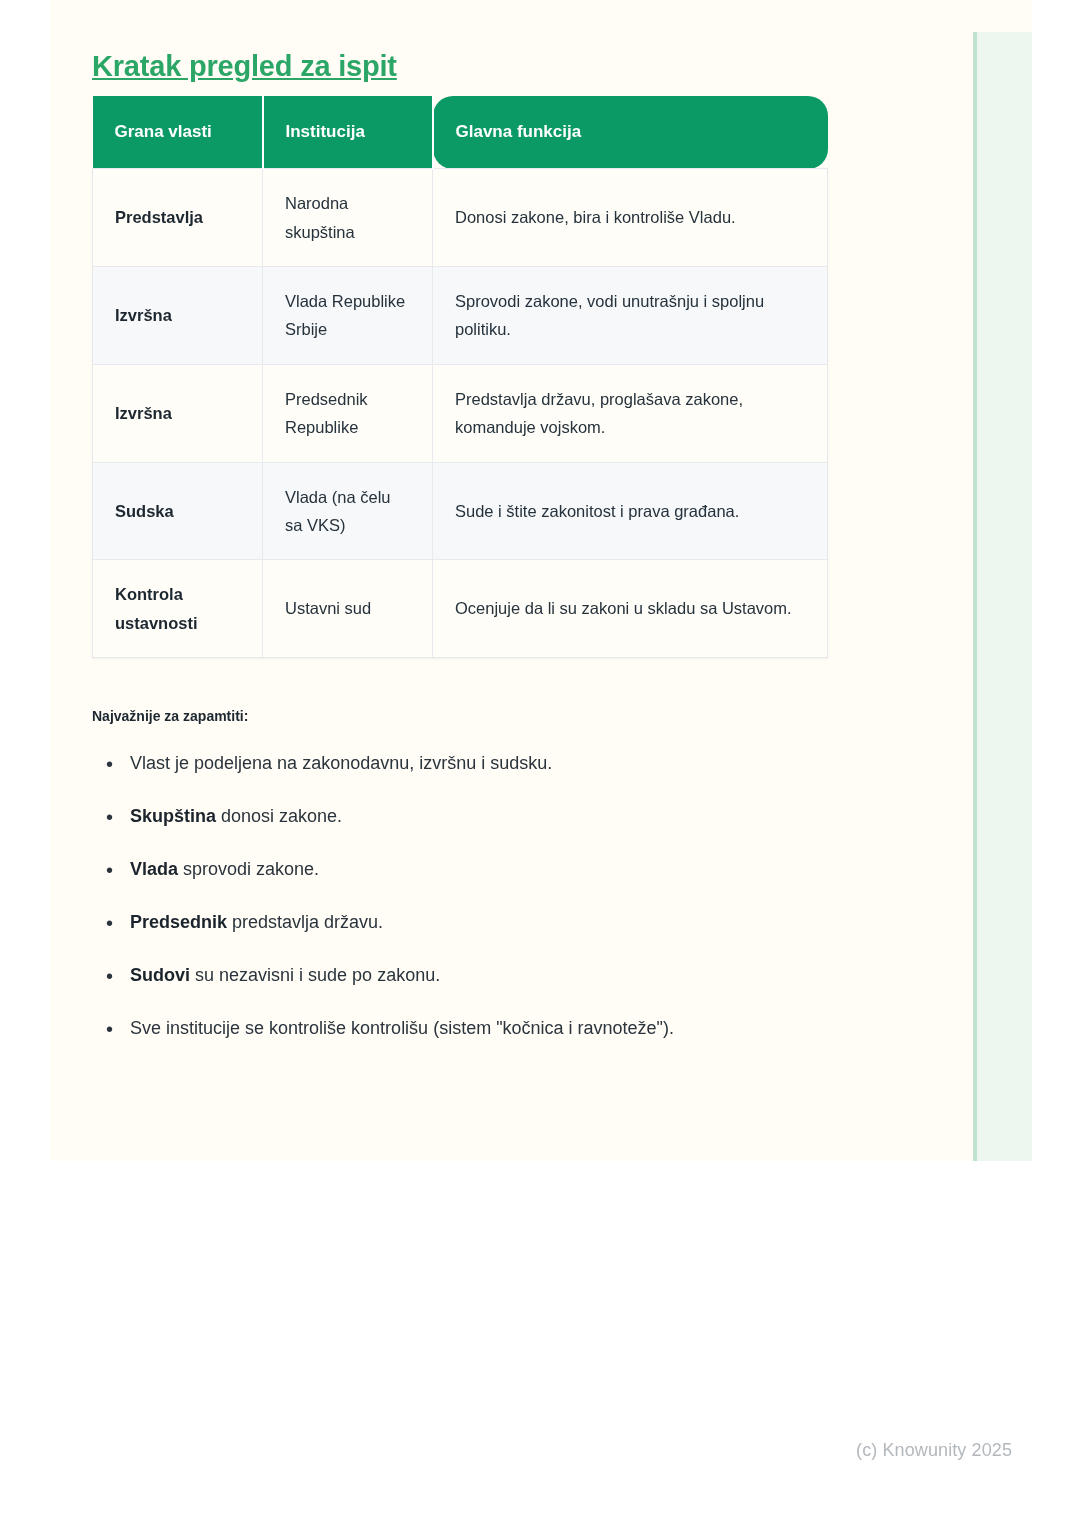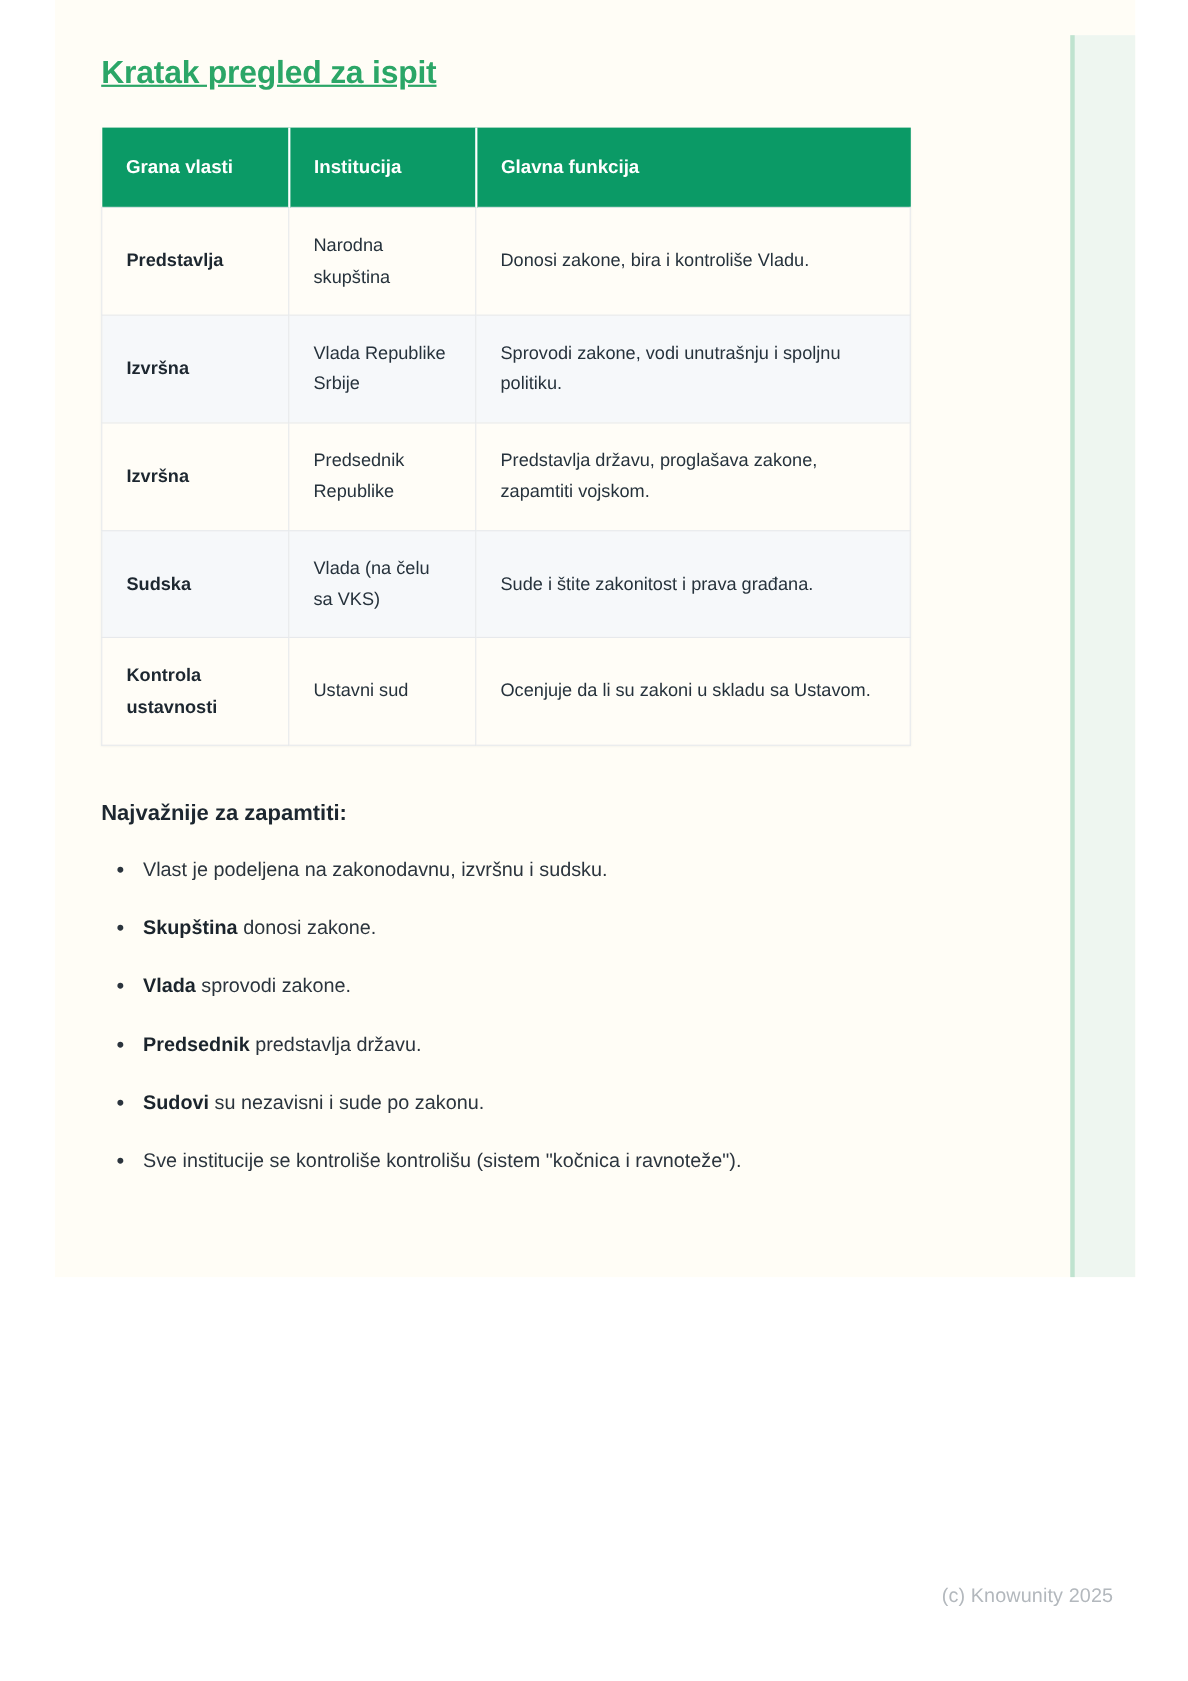--- a/index.html
+++ b/index.html
@@ -59,21 +59,21 @@
     font-size: 29px;
     font-weight: 700;
     letter-spacing: -0.2px;
     color: #2ba667;
     line-height: 1.25;
     text-decoration: underline;
   }
 
   
   .tbl-wrap {
-    margin-top: 32px;
+    margin-top: 12px;
     width: 735px;
   }
   table.summary {
     width: 735px;
     border-collapse: collapse;
     table-layout: fixed;
     box-shadow: 0 1px 2px rgba(0,0,0,0.06);
   }
   table.summary col.c1 { width: 170px; }
   table.summary col.c2 { width: 170px; }
@@ -82,21 +82,21 @@
   table.summary thead th {
     background: #0b9a66;
     color: #ffffff;
     font-size: 17px;
     font-weight: 700;
     text-align: left;
     padding: 26px 22px;
     border-right: 2px solid #ffffff;
     vertical-align: middle;
   }
-  table.summary thead th:last-child { border-right: none; }
+  table.summary thead th:last-child { border-right: none; border-radius: 20px; }
 
   table.summary tbody td {
     font-size: 16.5px;
     color: #26323c;
     padding: 20px 22px;
     vertical-align: middle;
     line-height: 1.72;
     border: 1px solid #e7e9ec;
   }
   table.summary tbody tr:nth-child(odd)  td { background: #fffdf7; }
@@ -104,21 +104,21 @@
 
   table.summary tbody td.branch {
     font-weight: 700;
     color: #1d2730;
   }
 
   
   .keypoints-title {
     margin: 0;
     padding-top: 50px;
-    font-size: 20px;
+    font-size: 14px;
     font-weight: 700;
     color: #1d2730;
   }
 
   ul.keypoints {
     margin: 26px 0 0 0;
     padding-left: 34px;
     list-style: none;
   }
   ul.keypoints li {
@@ -183,21 +183,21 @@
               <td>Donosi zakone, bira i kontroliše Vladu.</td>
             </tr>
             <tr>
               <td class="branch">Izvršna</td>
               <td>Vlada Republike Srbije</td>
               <td>Sprovodi zakone, vodi unutrašnju i spoljnu politiku.</td>
             </tr>
             <tr>
               <td class="branch">Izvršna</td>
               <td>Predsednik Republike</td>
-              <td>Predstavlja državu, proglašava zakone, zapamtiti vojskom.</td>
+              <td>Predstavlja državu, proglašava zakone, komanduje vojskom.</td>
             </tr>
             <tr>
               <td class="branch">Sudska</td>
               <td>Vlada (na čelu sa VKS)</td>
               <td>Sude i štite zakonitost i prava građana.</td>
             </tr>
             <tr>
               <td class="branch">Kontrola ustavnosti</td>
               <td>Ustavni sud</td>
               <td>Ocenjuje da li su zakoni u skladu sa Ustavom.</td>

